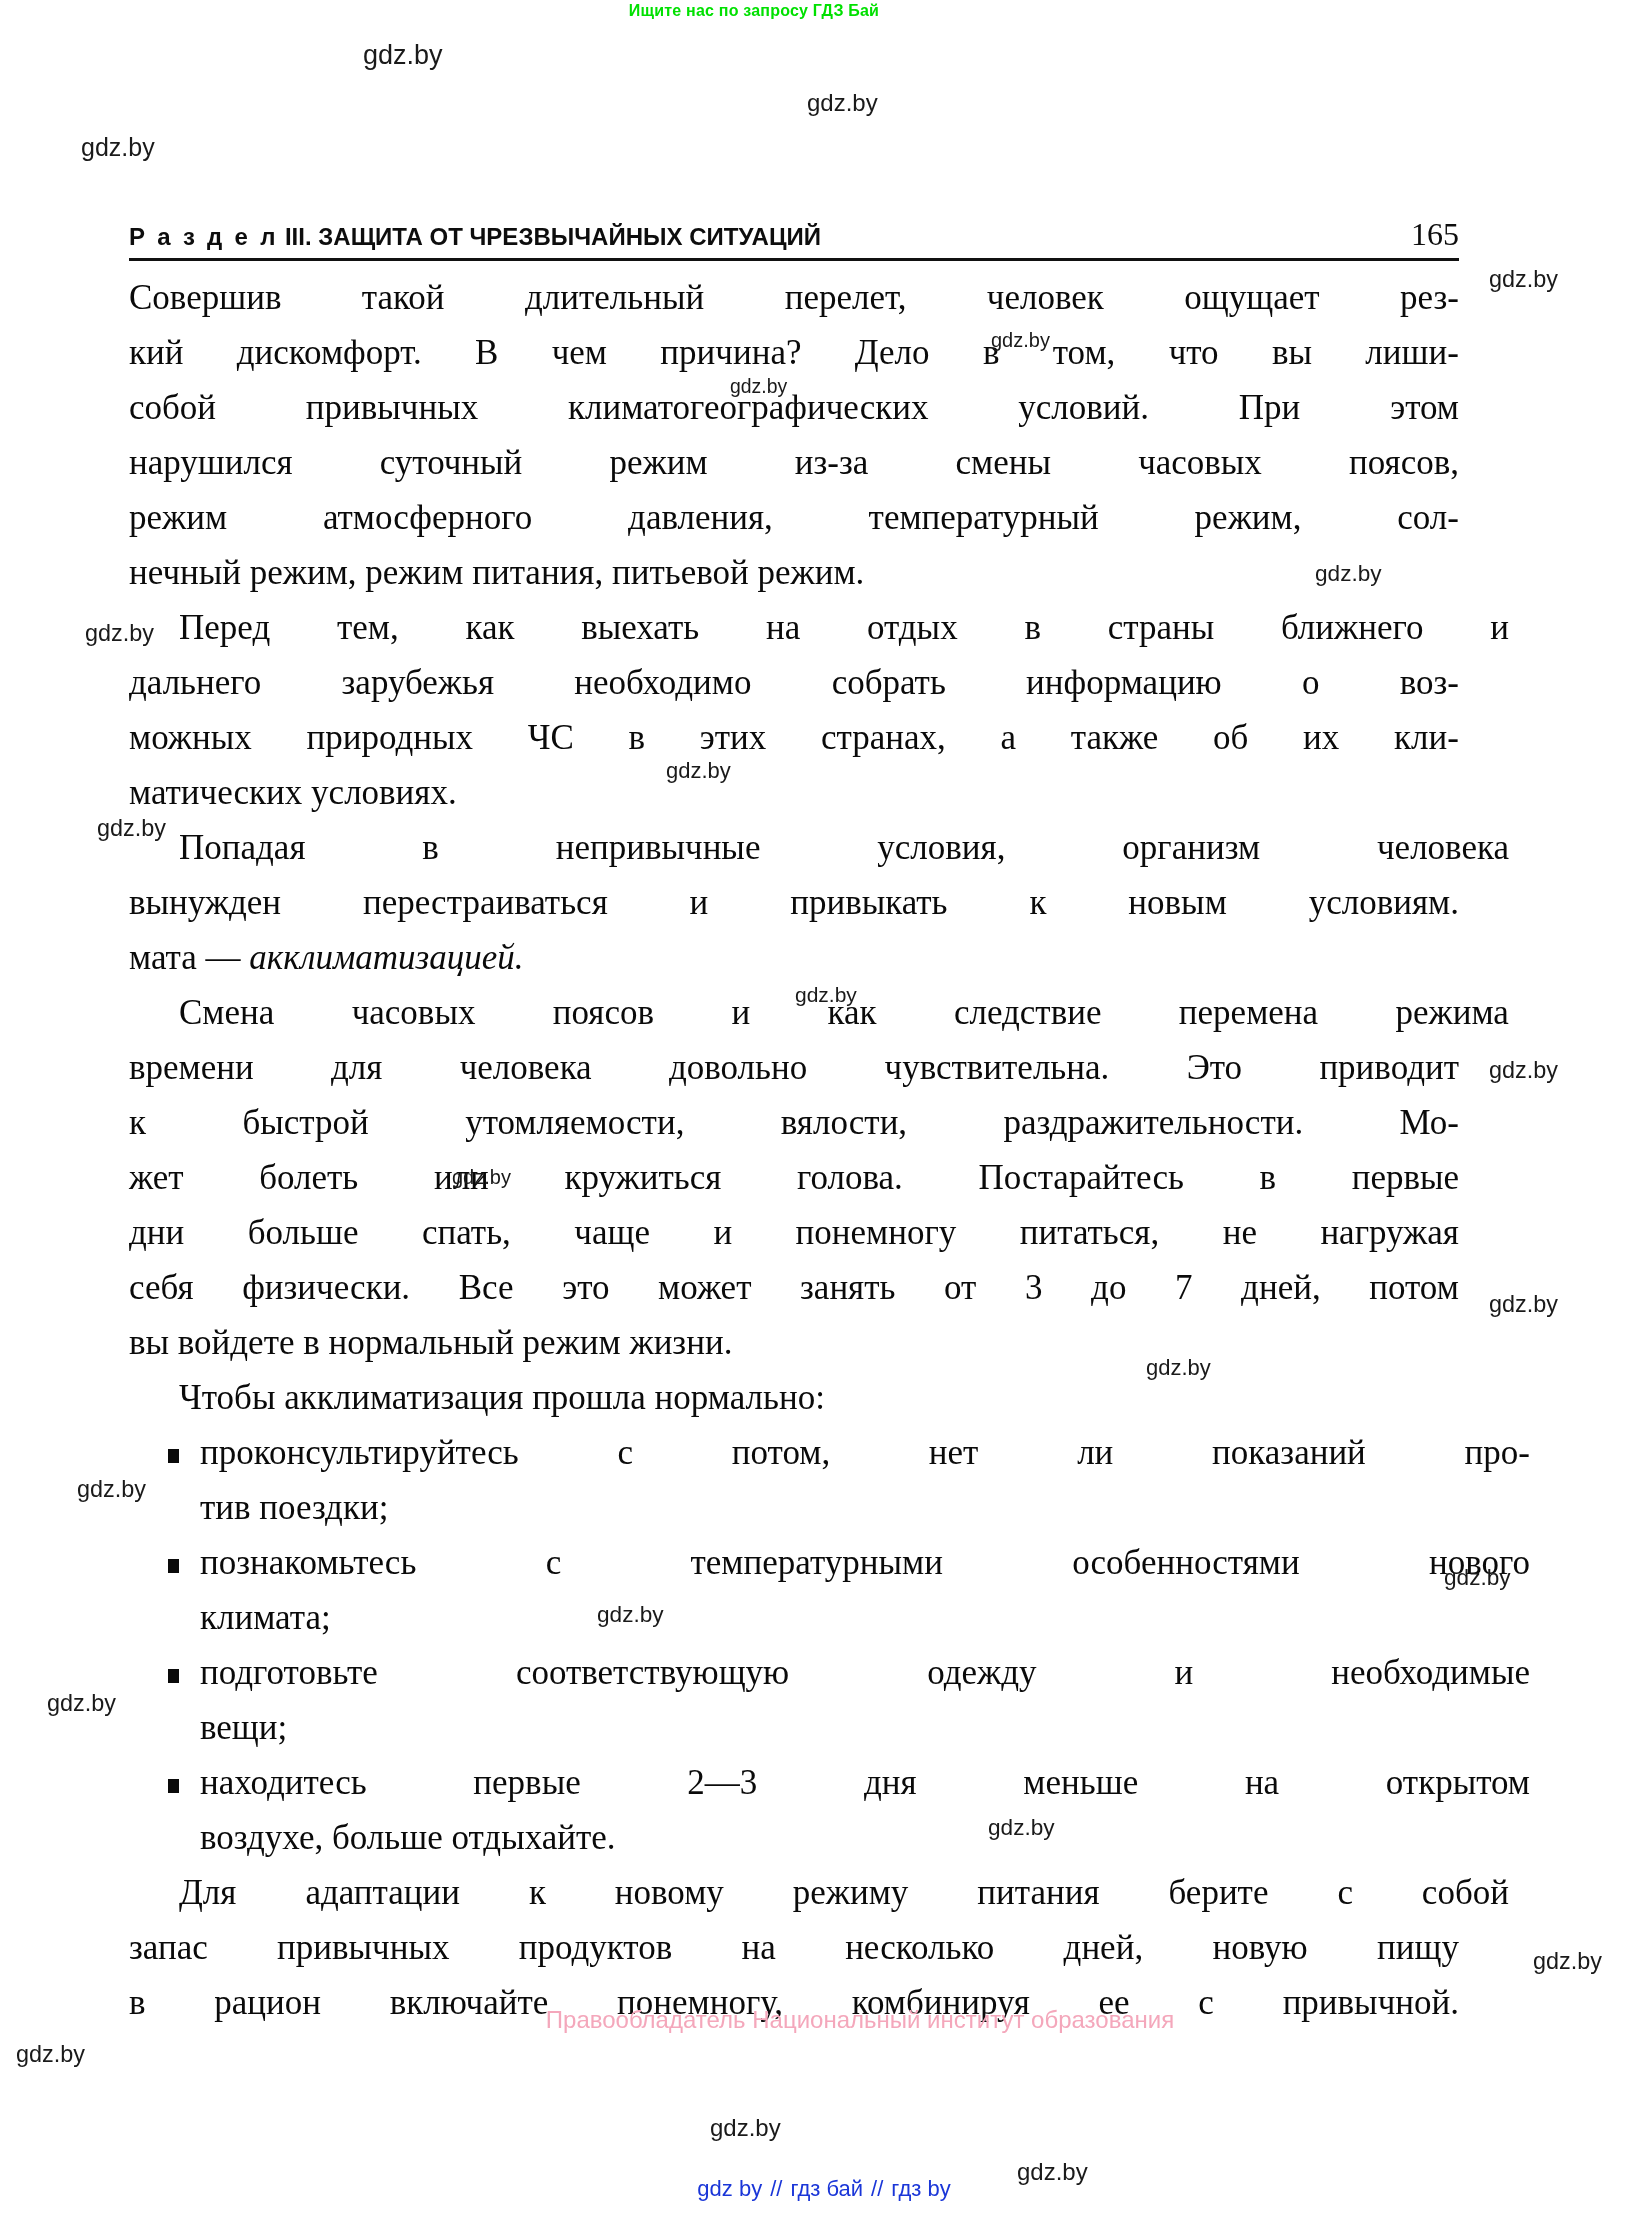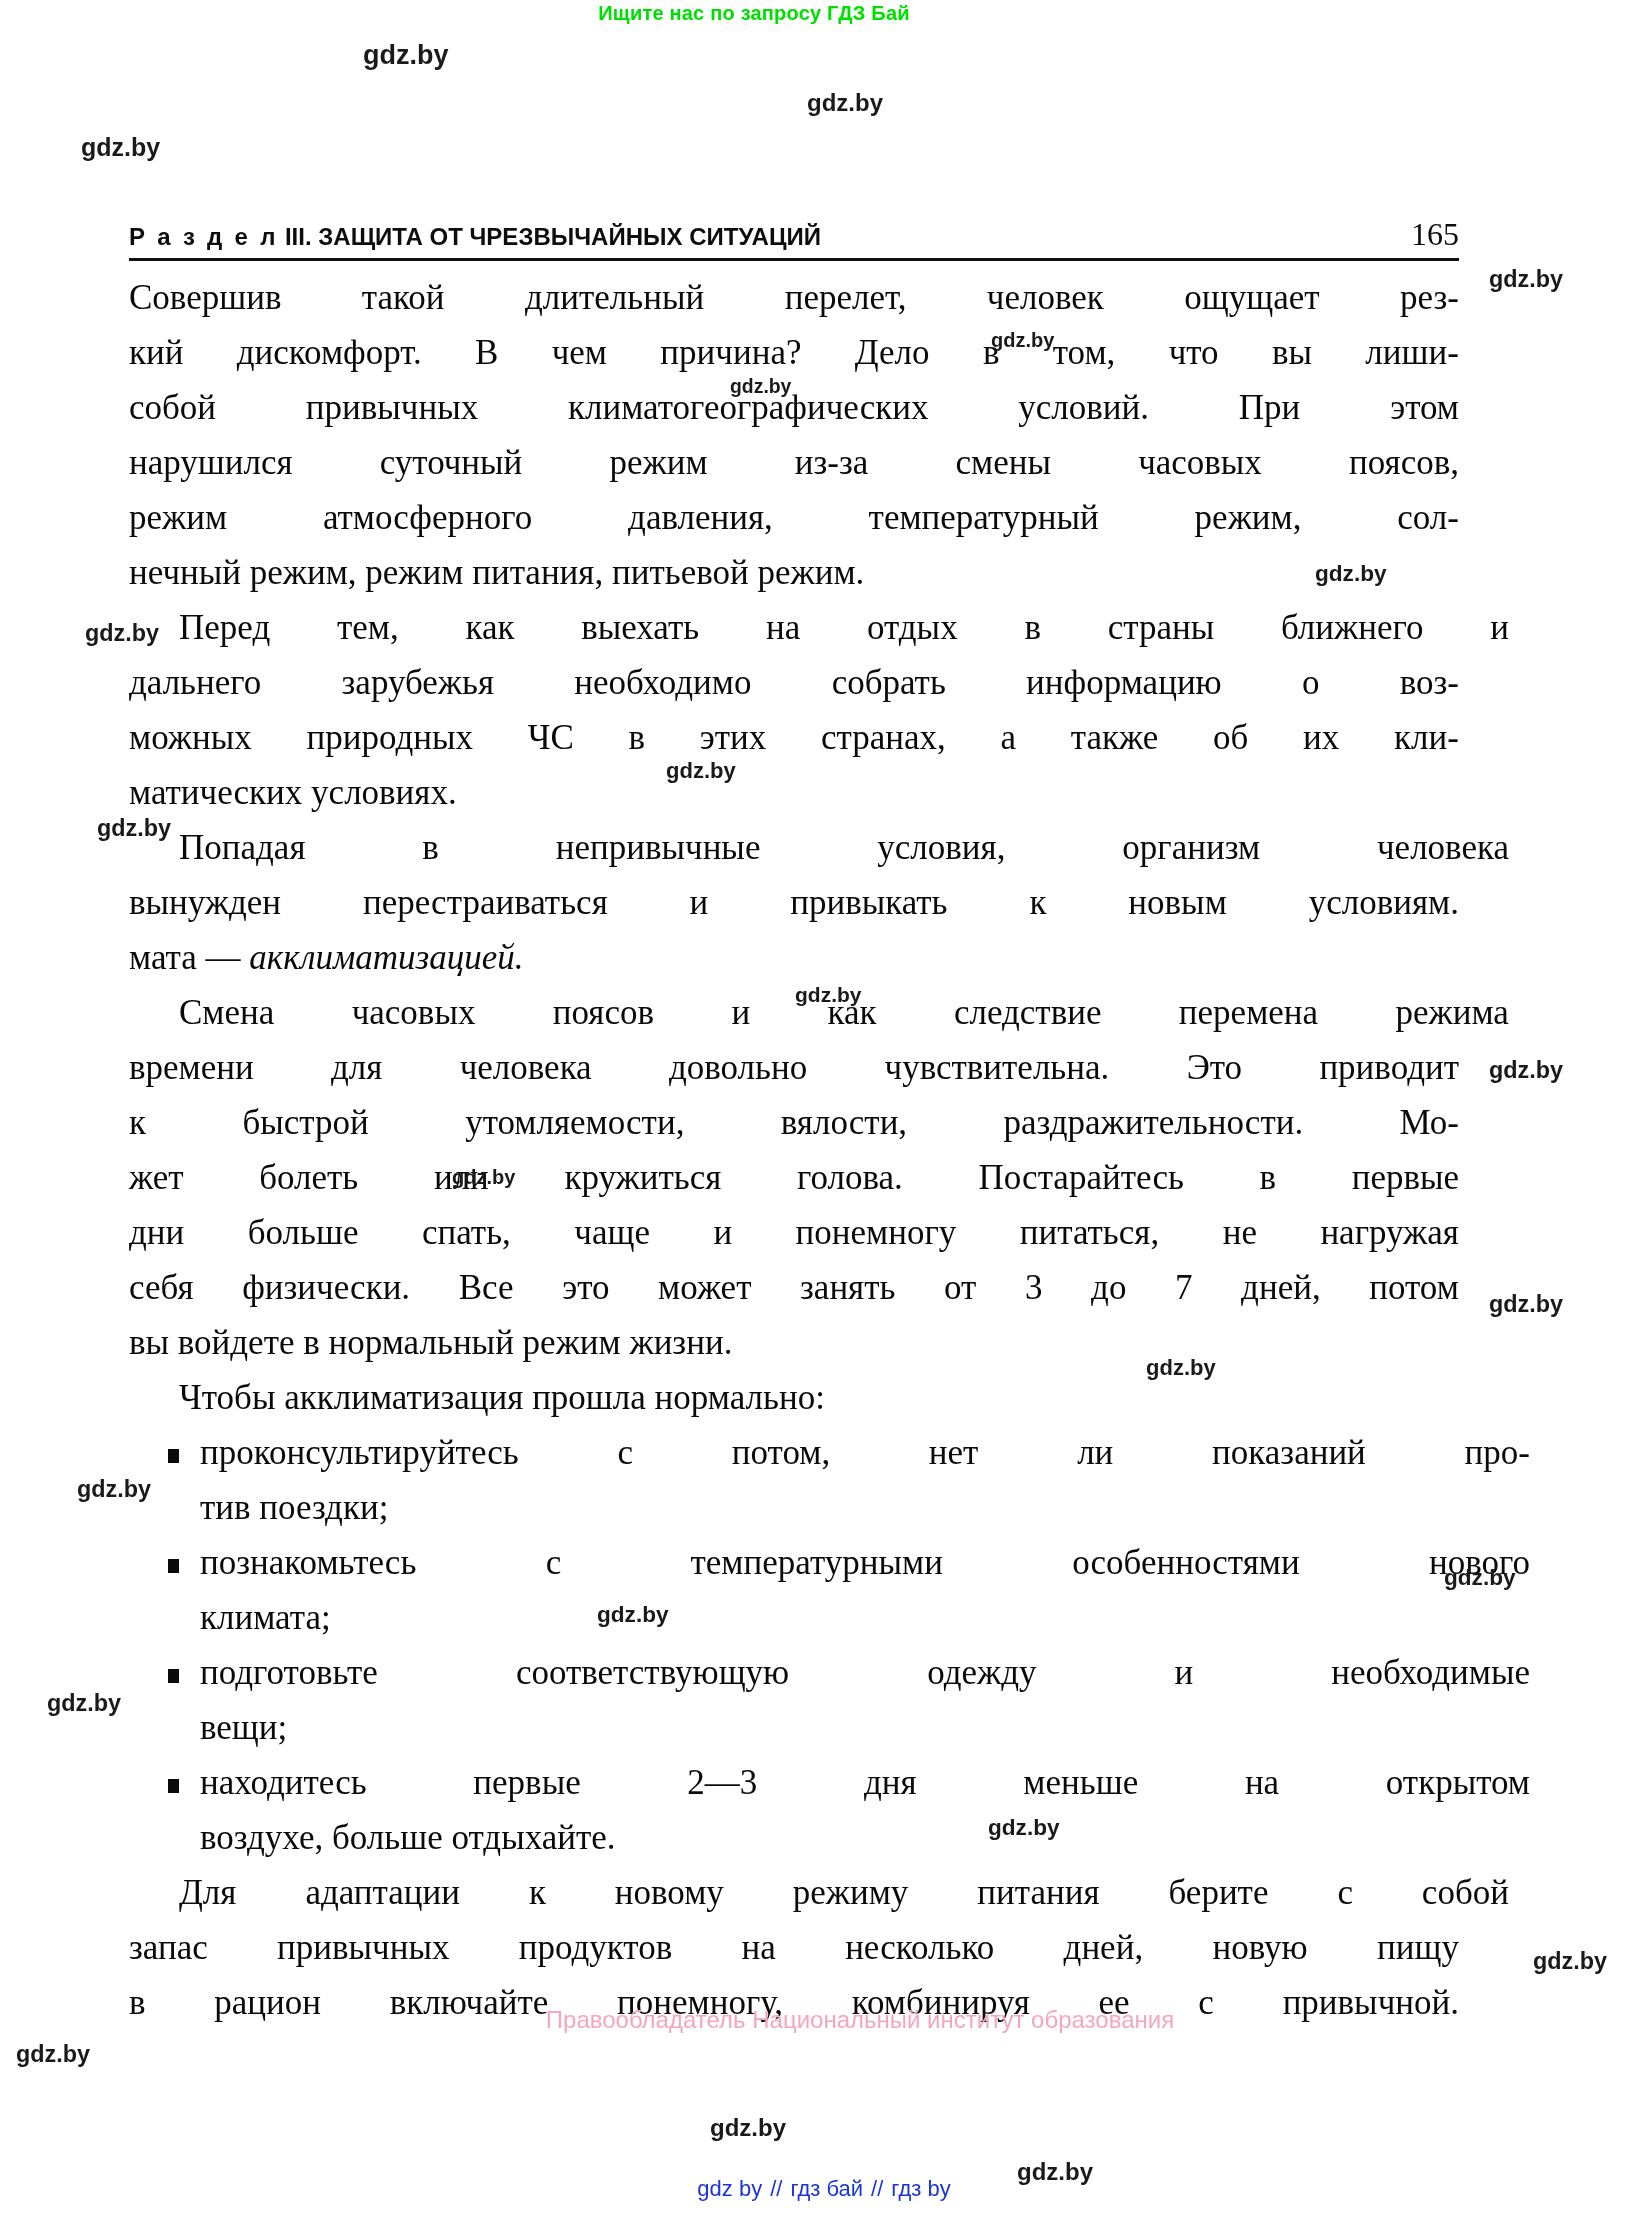--- a/index.html
+++ b/index.html
@@ -16,21 +16,21 @@
   }
 
   
   #promo-banner {
     position: absolute;
     top: 1.6px;
     left: 0;
     width: 1508px;
     text-align: center;
     font-family: "Liberation Sans", sans-serif;
-    font-size: 20px;
+    font-size: 16px;
     font-weight: bold;
     color: #00e000;
     letter-spacing: 0.2px;
     white-space: nowrap;
   }
 
   
   #page-header {
     position: absolute;
     top: 216px;
@@ -131,21 +131,20 @@
   }
   #footer-links .sep { padding: 0 8px; }
 
   
   .wm {
     position: absolute;
     font-family: "Liberation Sans", sans-serif;
     color: #1a1a1a;
     white-space: nowrap;
     pointer-events: none;
-    font-weight: bold;
   }
 </style>
 </head>
 <body>
 
 <div id="promo-banner">Ищите нас по запросу ГДЗ Бай</div>
 
 <div id="page-header">
   <div id="section-title">
     <span class="spaced">Р а з д е л</span>

